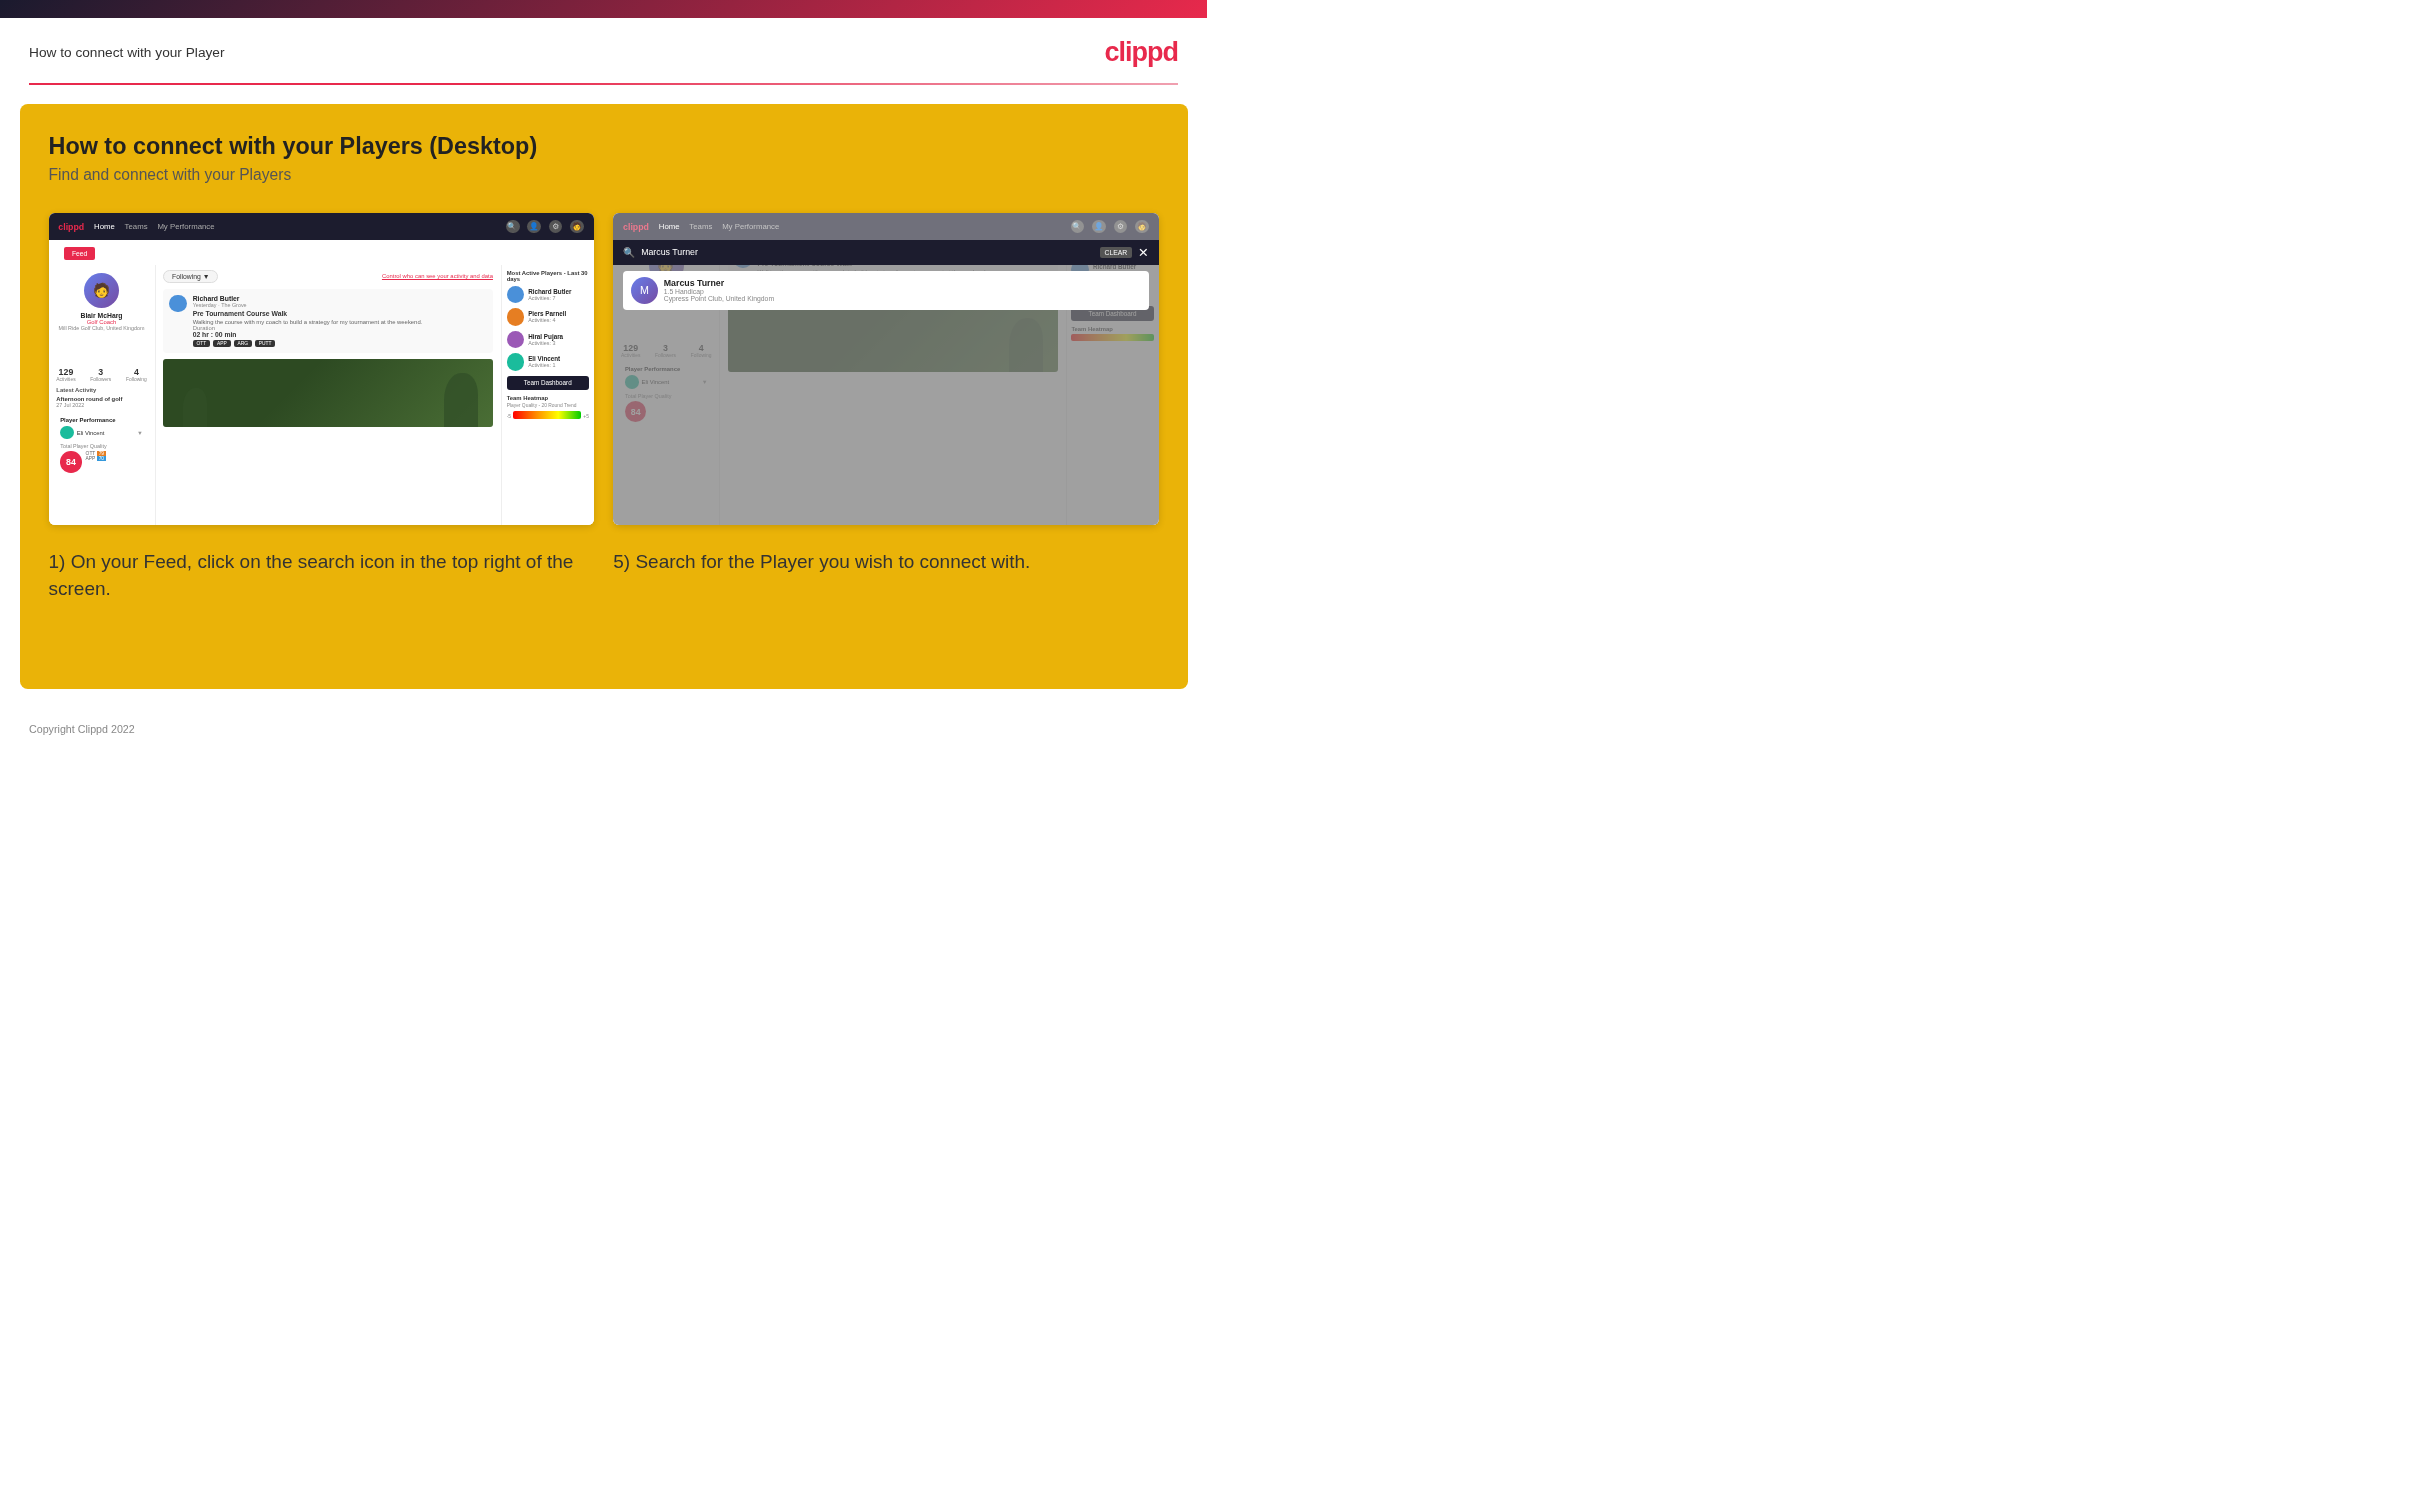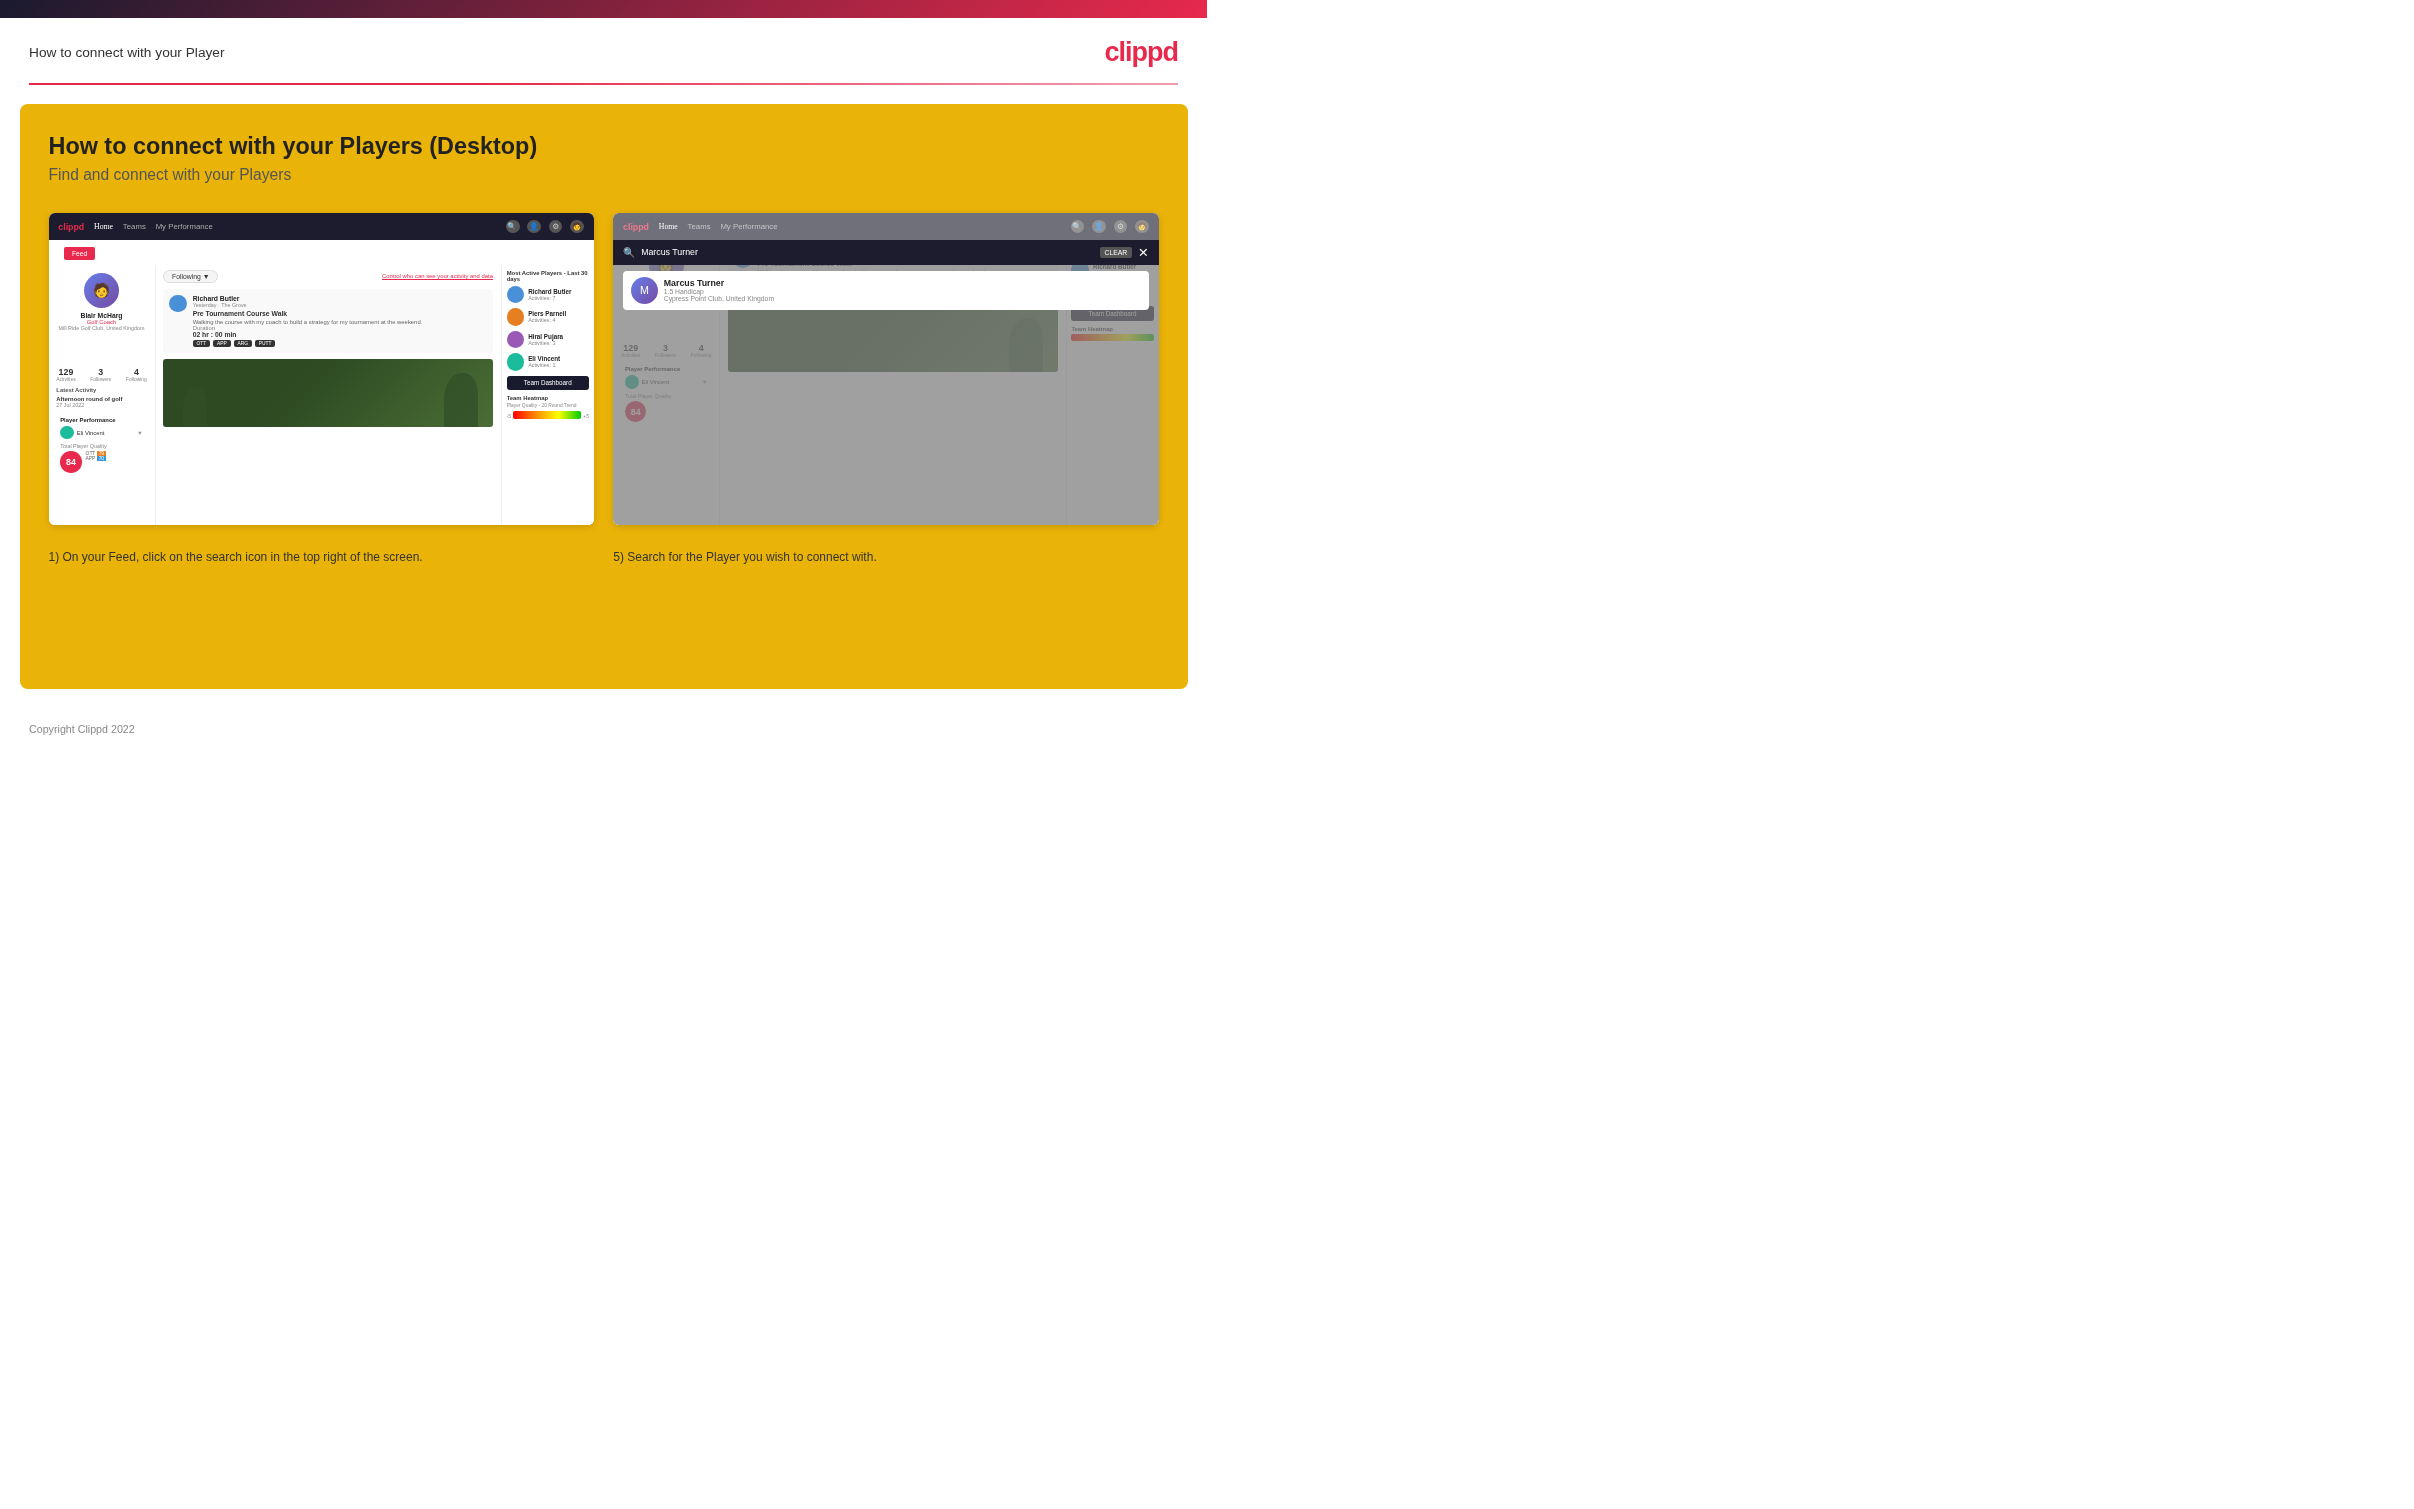--- a/index.html
+++ b/index.html
@@ -108,21 +108,20 @@
     }
 
     .app-nav-item {
       color: #aaa;
       font-size: 7.8px;
       cursor: pointer;
     }
 
     .app-nav-item.active {
       color: white;
-      font-family: Liberation Serif, serif;
     }
 
     .app-nav-right {
       margin-left: auto;
       display: flex;
       gap: 7.8px;
       align-items: center;
     }
 
     .nav-icon {
@@ -504,21 +503,21 @@
     }
 
     
     .captions-row {
       display: flex;
       gap: 19.5px;
     }
 
     .caption {
       flex: 1;
-      font-size: 12px;
+      font-size: 19px;
       color: #333;
       line-height: 1.4;
     }
 
     
     .page-footer {
       padding: 14.6px 29px;
       color: #888;
       font-size: 10.7px;
     }

